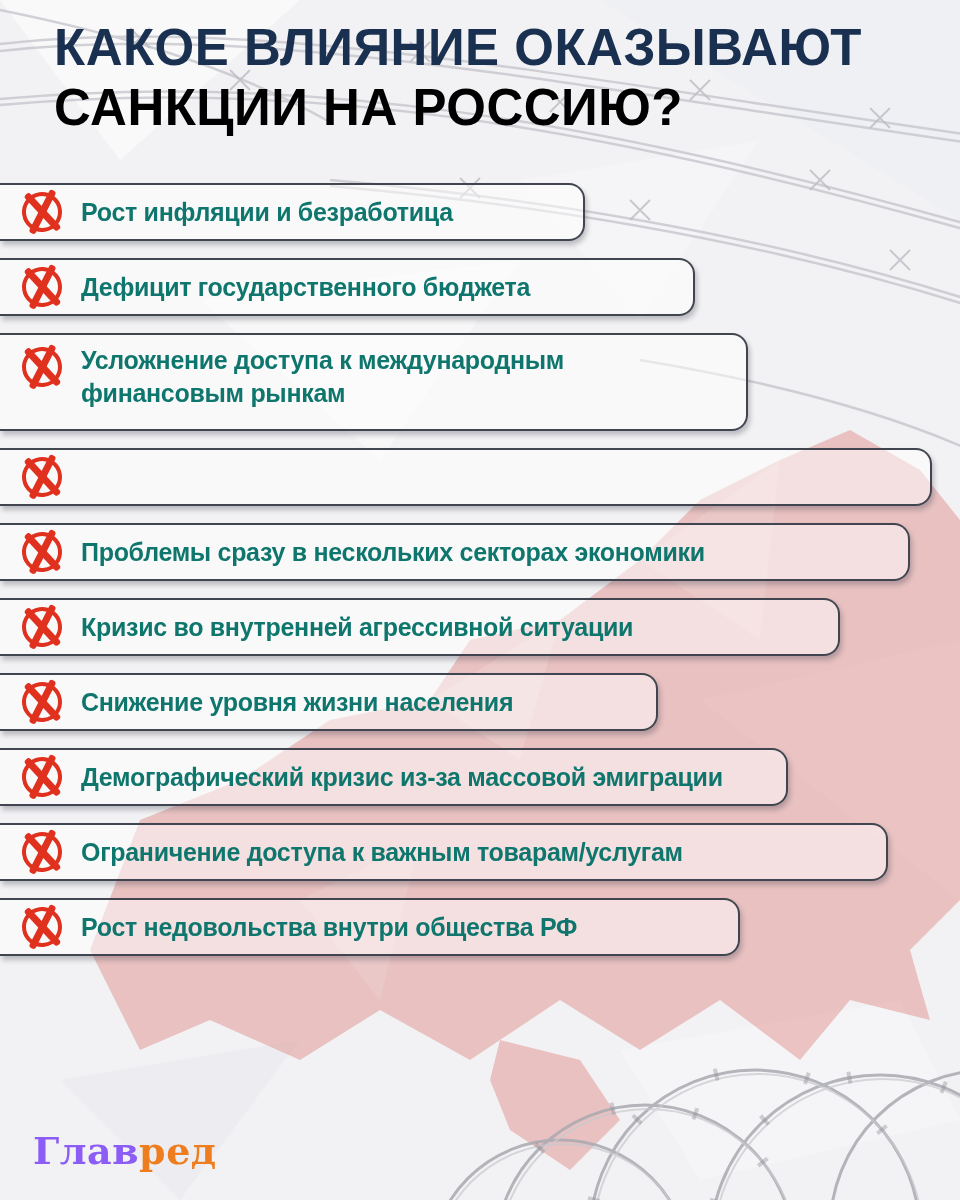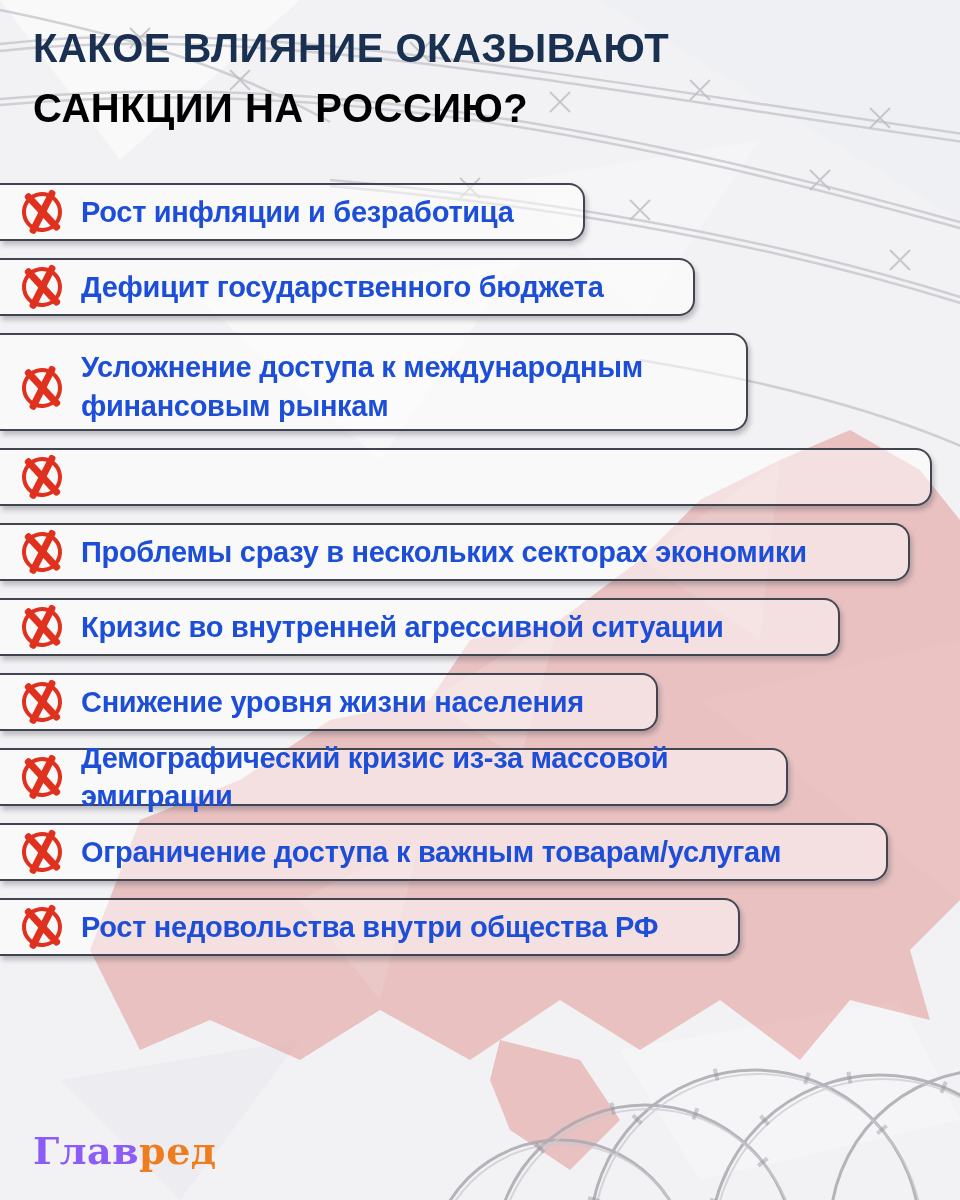--- a/index.html
+++ b/index.html
@@ -4,38 +4,38 @@
 <style>
   html,body{margin:0;padding:0;}
   body{width:960px;height:1200px;overflow:hidden;background:#f2f2f4;
        font-family:"Liberation Sans",sans-serif;}
   .poster{position:relative;width:960px;height:1200px;overflow:hidden;background:#f2f2f4;}
 
   
   .bg{position:absolute;inset:0;width:960px;height:1200px;z-index:0;}
 
   
-  h1{position:absolute;left:33px;top:18px;margin:0;z-index:2;
-     font-size:40px;line-height:60px;font-weight:bold;letter-spacing:.5px;}
+  h1{position:absolute;left:54px;top:18px;margin:0;z-index:2;
+     font-size:51px;line-height:60px;font-weight:bold;letter-spacing:.5px;}
   h1 .t1{display:block;color:#1a3050;}
   h1 .t2{display:block;color:#000000;}
 
   
   ul.cards{position:absolute;left:0;top:183px;margin:0;padding:0;list-style:none;
            display:flex;flex-direction:column;gap:17px;z-index:2;}
   li.card{box-sizing:border-box;height:58px;display:flex;align-items:center;gap:19px;
           padding-left:22px;padding-right:14px;
           background:rgba(255,255,255,.5);
           border:2px solid #40454f;border-left:none;
           border-radius:0 16px 16px 0;
           box-shadow:2px 4px 5px rgba(60,60,75,.30);}
-  li.card.two{height:98px;align-items:center;}
+  li.card.two{height:98px;align-items:flex-start;}
   li.card.two .mark{margin-top:12px;}
   li.card.two .card-text{padding-top:9px;}
-  .card-text{font-size:29px;font-weight:bold;color:#1d4ed8;letter-spacing:-.3px;
+  .card-text{font-size:25px;font-weight:bold;color:#0f766e;letter-spacing:-.3px;
              line-height:1.32;white-space:normal;}
 
   
   .mark{box-sizing:border-box;flex:0 0 auto;width:40px;height:40px;position:relative;
         border:4px solid #e0301e;border-radius:50%;transform:rotate(-8deg);}
   .mark::before,.mark::after{content:"";position:absolute;left:13px;top:-8px;
         width:7px;height:48px;background:#e0301e;border-radius:3px;}
   .mark::before{transform:rotate(35deg);}
   .mark::after{transform:rotate(-35deg);}
 

